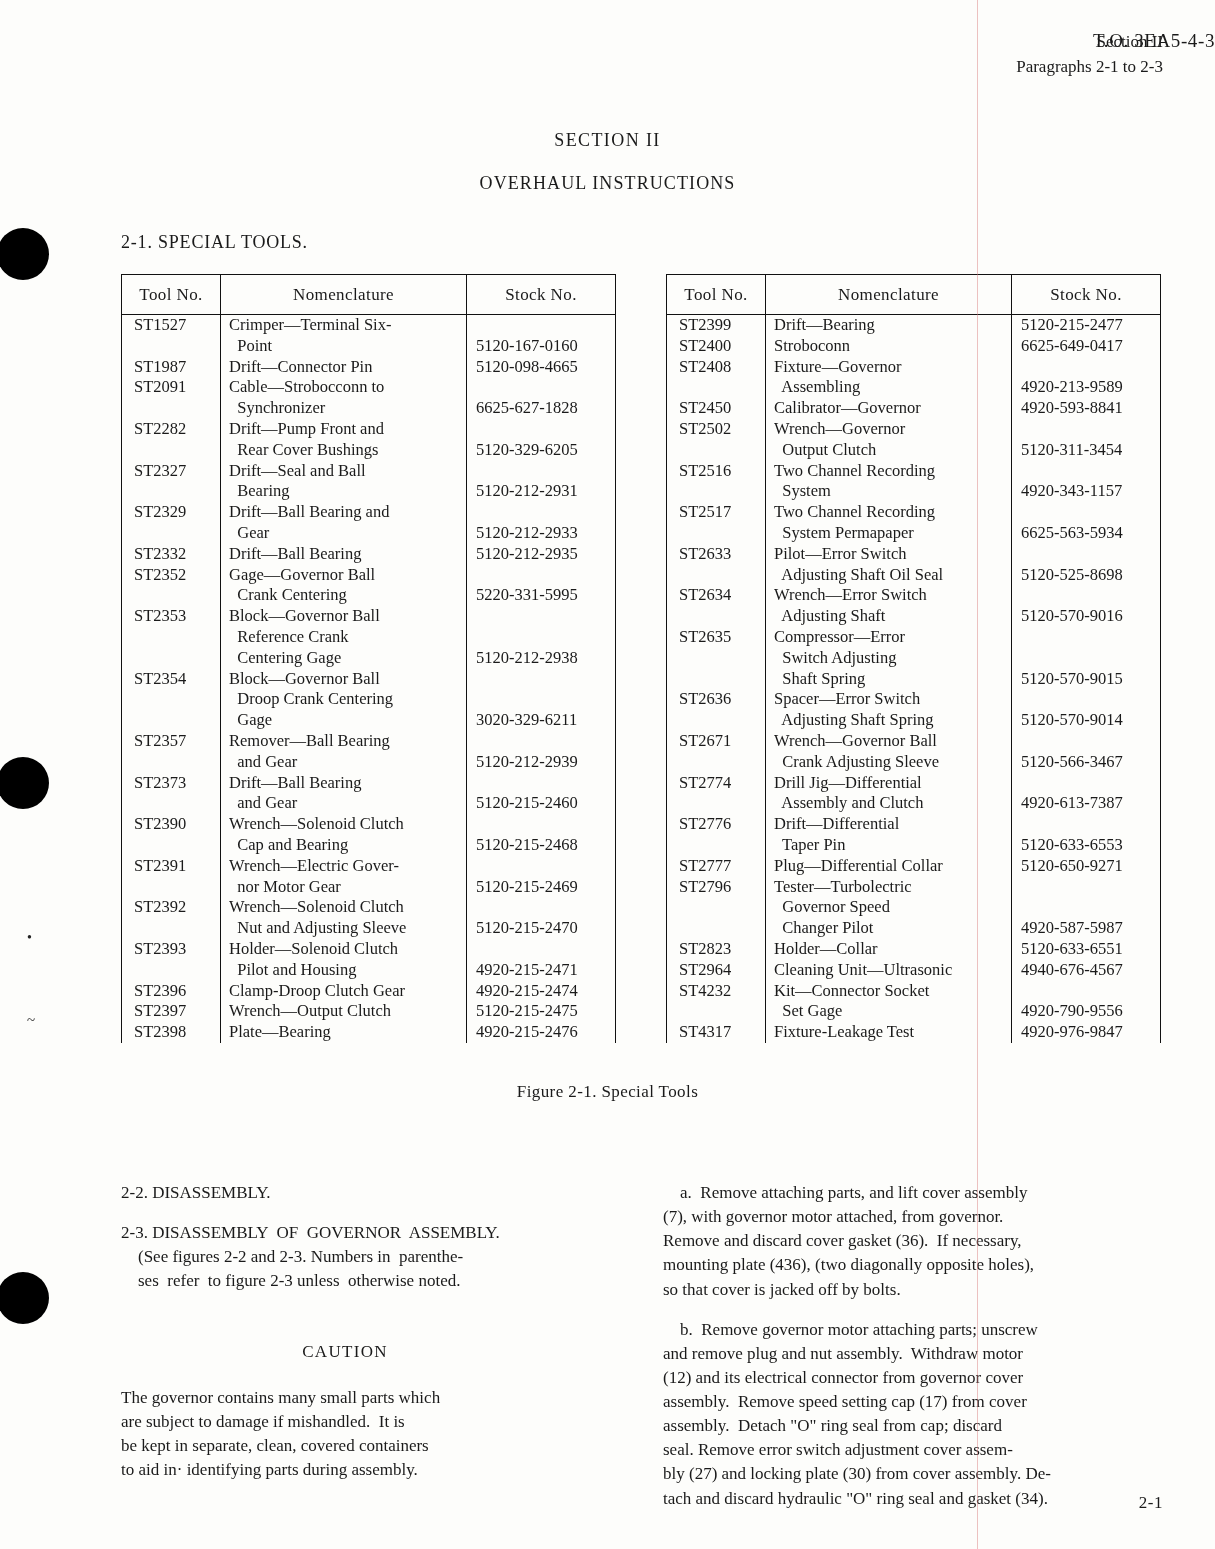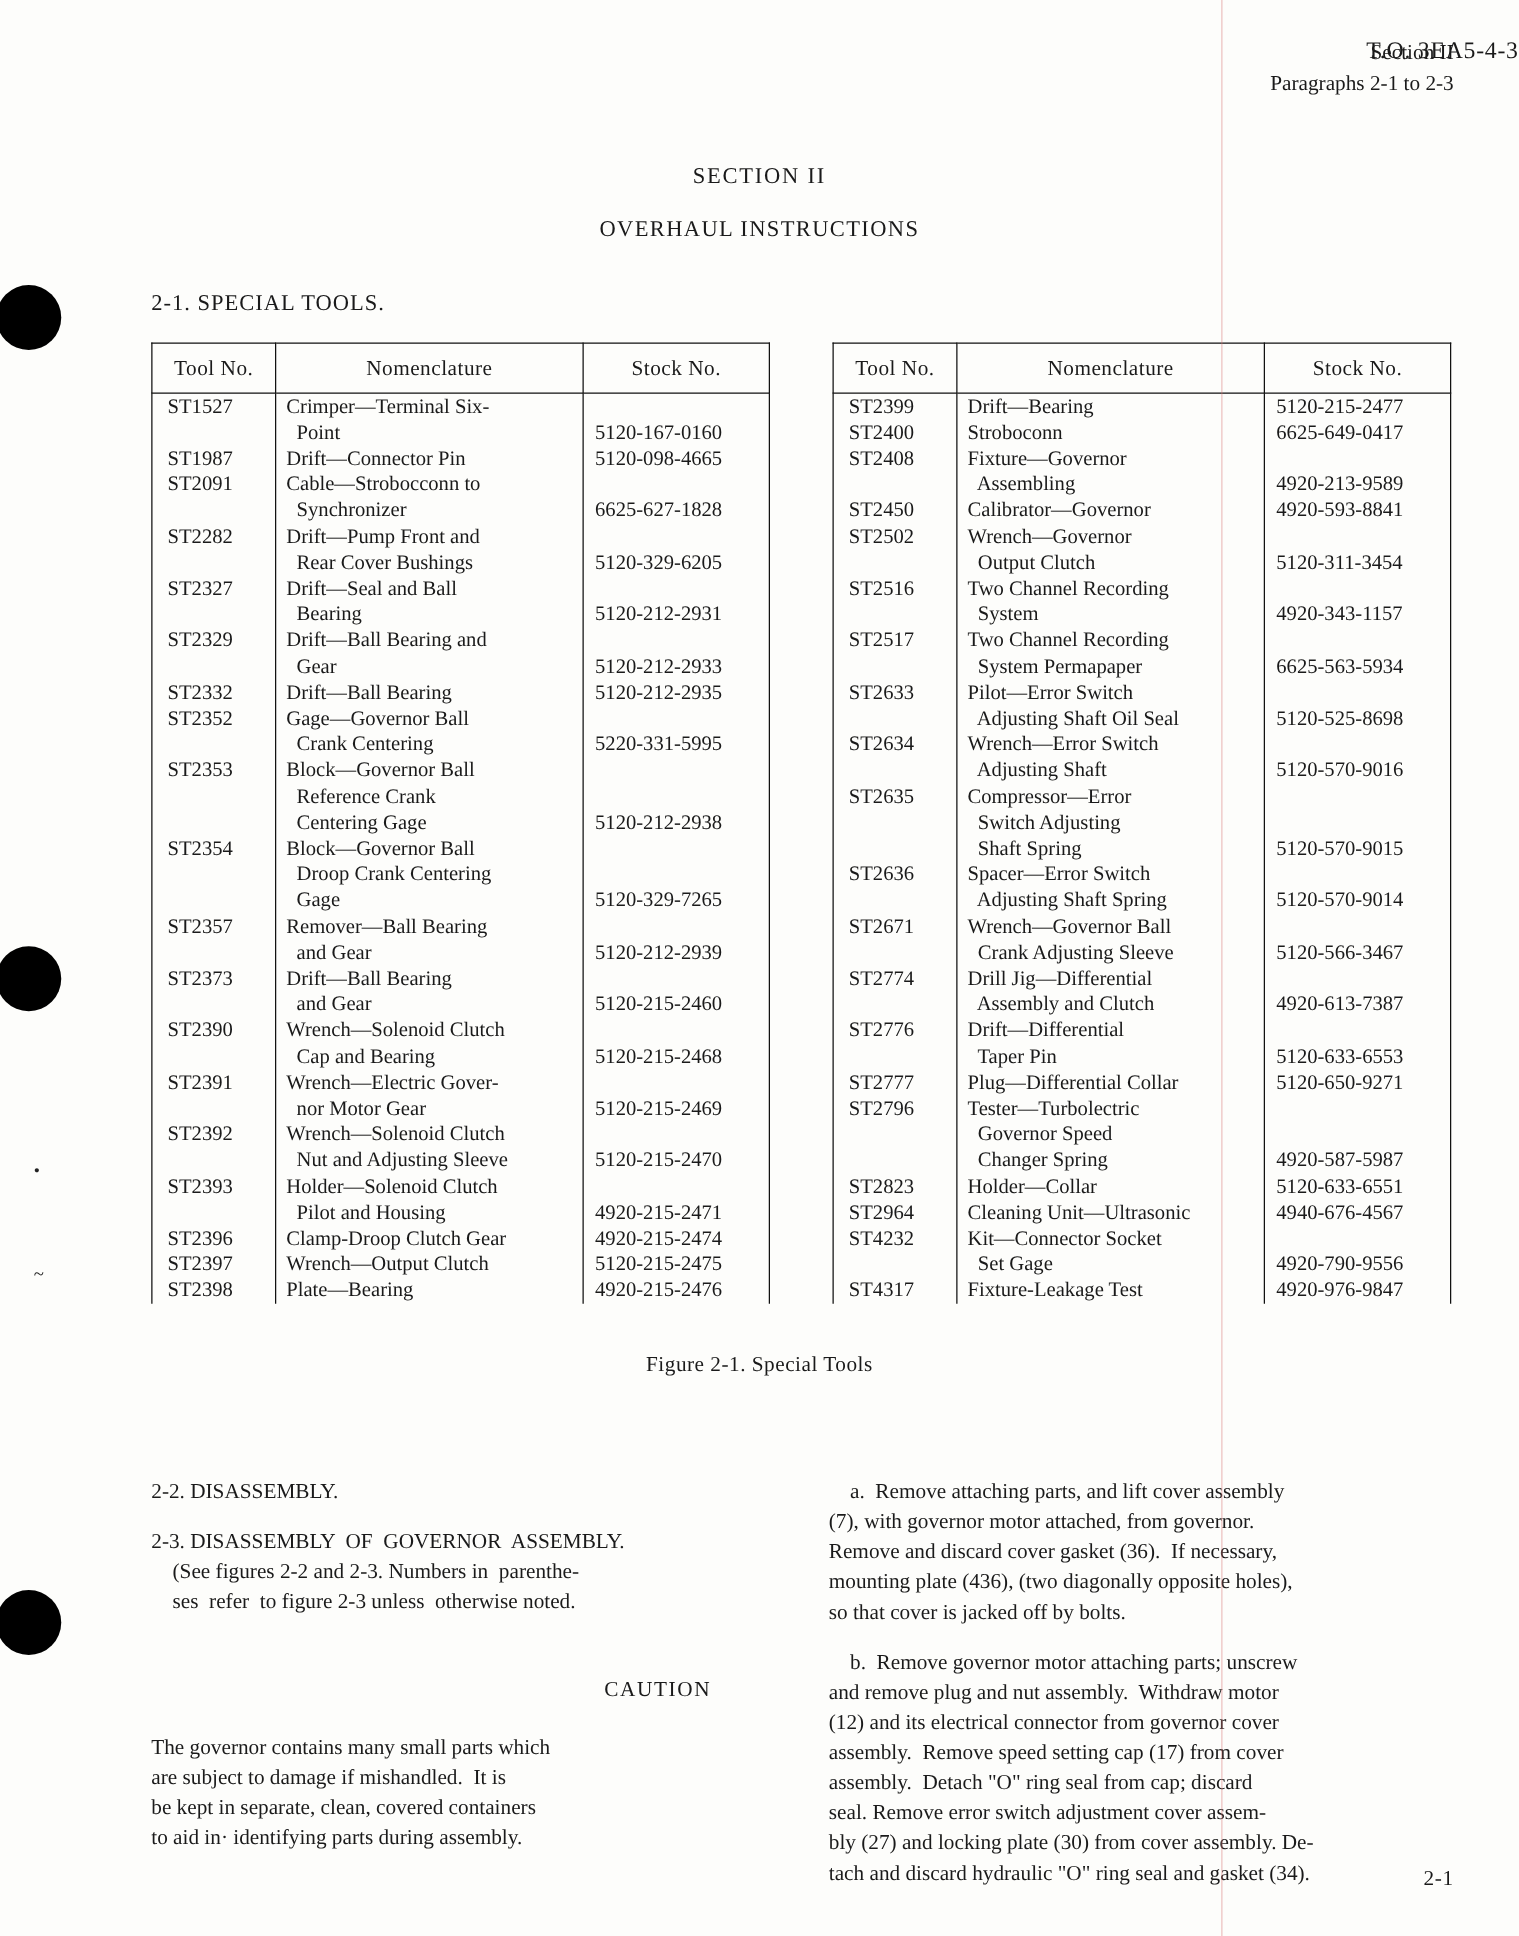--- a/index.html
+++ b/index.html
@@ -161,21 +161,21 @@
     position: absolute;
     top: 1181px;
     left: 663px;
     width: 494px;
     font-size: 17px;
     line-height: 1.42;
   }
   .blk { margin-bottom: 16px; }
   .blk .ln { white-space: pre; }
   .caution-title {
-    text-align: right;
+    text-align: center;
     letter-spacing: 1.3px;
     margin: 46px 0 22px 0;
   }
   .caution-body .ln { white-space: pre; }
 
   .pagenum {
     position: absolute;
     bottom: 36px;
     right: 52px;
     font-size: 17px;
@@ -312,21 +312,21 @@
               <div class="line">&nbsp;</div>
               <div class="line">5120-212-2933</div>
               <div class="line">5120-212-2935</div>
               <div class="line">&nbsp;</div>
               <div class="line">5220-331-5995</div>
               <div class="line">&nbsp;</div>
               <div class="line">&nbsp;</div>
               <div class="line">5120-212-2938</div>
               <div class="line">&nbsp;</div>
               <div class="line">&nbsp;</div>
-              <div class="line">5120-329-7265</div>
+              <div class="line">3020-329-6211</div>
               <div class="line">&nbsp;</div>
               <div class="line">5120-212-2939</div>
               <div class="line">&nbsp;</div>
               <div class="line">5120-215-2460</div>
               <div class="line">&nbsp;</div>
               <div class="line">5120-215-2468</div>
               <div class="line">&nbsp;</div>
               <div class="line">5120-215-2469</div>
               <div class="line">&nbsp;</div>
               <div class="line">5120-215-2470</div>
@@ -410,21 +410,21 @@
               <div class="line">  Adjusting Shaft Spring</div>
               <div class="line">Wrench—Governor Ball</div>
               <div class="line">  Crank Adjusting Sleeve</div>
               <div class="line">Drill Jig—Differential</div>
               <div class="line">  Assembly and Clutch</div>
               <div class="line">Drift—Differential</div>
               <div class="line">  Taper Pin</div>
               <div class="line">Plug—Differential Collar</div>
               <div class="line">Tester—Turbolectric</div>
               <div class="line">  Governor Speed</div>
-              <div class="line">  Changer Spring</div>
+              <div class="line">  Changer Pilot</div>
               <div class="line">Holder—Collar</div>
               <div class="line">Cleaning Unit—Ultrasonic</div>
               <div class="line">Kit—Connector Socket</div>
               <div class="line">  Set Gage</div>
               <div class="line">Fixture-Leakage Test</div>
             </td>
             <td class="body-cell c-stock">
               <div class="line">5120-215-2477</div>
               <div class="line">6625-649-0417</div>
               <div class="line">&nbsp;</div>

